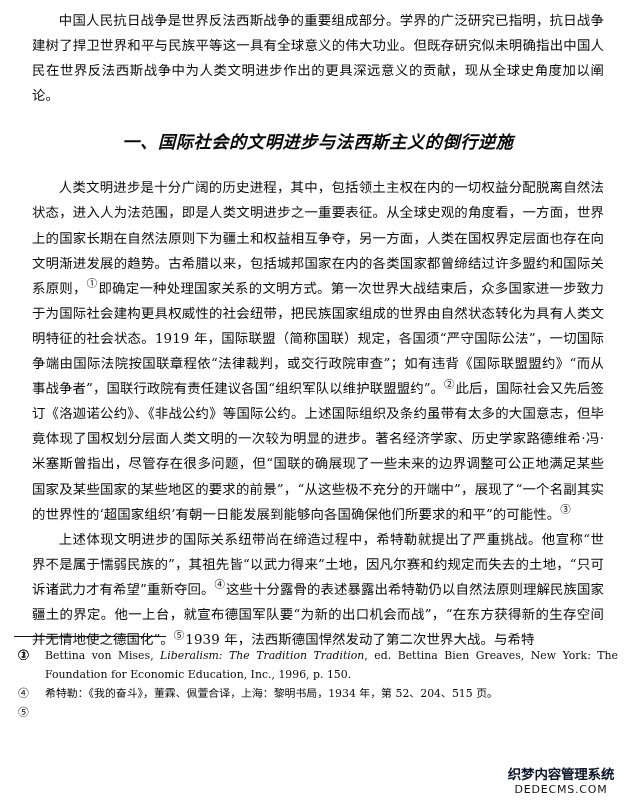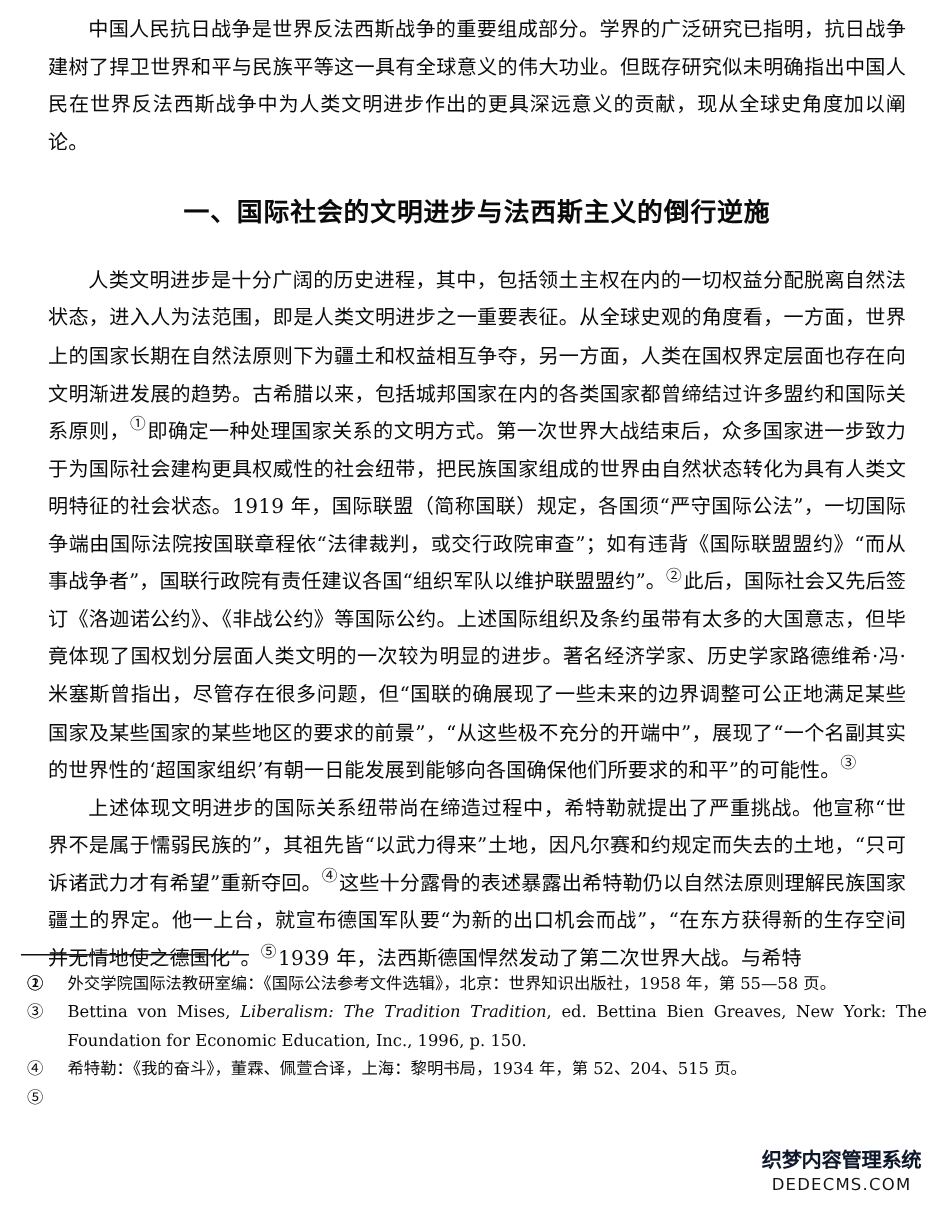--- a/index.html
+++ b/index.html
@@ -46,20 +46,21 @@
 
   h2.section-heading {
     margin: 0;
     padding: 21px 0 20px 0;
     font-size: 17.2px;
     line-height: 26px;
     font-weight: bold;
     text-align: center;
     letter-spacing: 0.6px;
     text-indent: 0;
+    font-style: italic;
   }
 
   .sup-note {
     font-size: 10.5px;
     vertical-align: super;
     line-height: 0;
     letter-spacing: 0;
     padding: 0 1px 0 0;
   }
 
@@ -168,21 +169,20 @@
   <div class="footnotes">
     <hr class="fn-rule">
     <ul class="fn-list">
 
       <li class="fn-item">
         <span class="fn-marker">①</span>
       </li>
 
       <li class="fn-item">
         <span class="fn-marker">②</span>
-        <span>外交学院国际法教研室编：《国际公法参考文件选辑》，北京：世界知识出版社，1958 年，第 55—58 页。</span>
       </li>
 
       <li class="fn-item latin">
         <span class="fn-marker">③</span>
         <span>Bettina von Mises, </span><span class="it">Liberalism: The Tradition Tradition</span><span>, ed. Bettina Bien Greaves, New York: The Foundation for Economic Education, Inc., 1996, p. 150.</span>
       </li>
 
       <li class="fn-item">
         <span class="fn-marker">④</span>
         <span>希特勒：《我的奋斗》，董霖、佩萱合译，上海：黎明书局，1934 年，第 52、204、515 页。</span>

